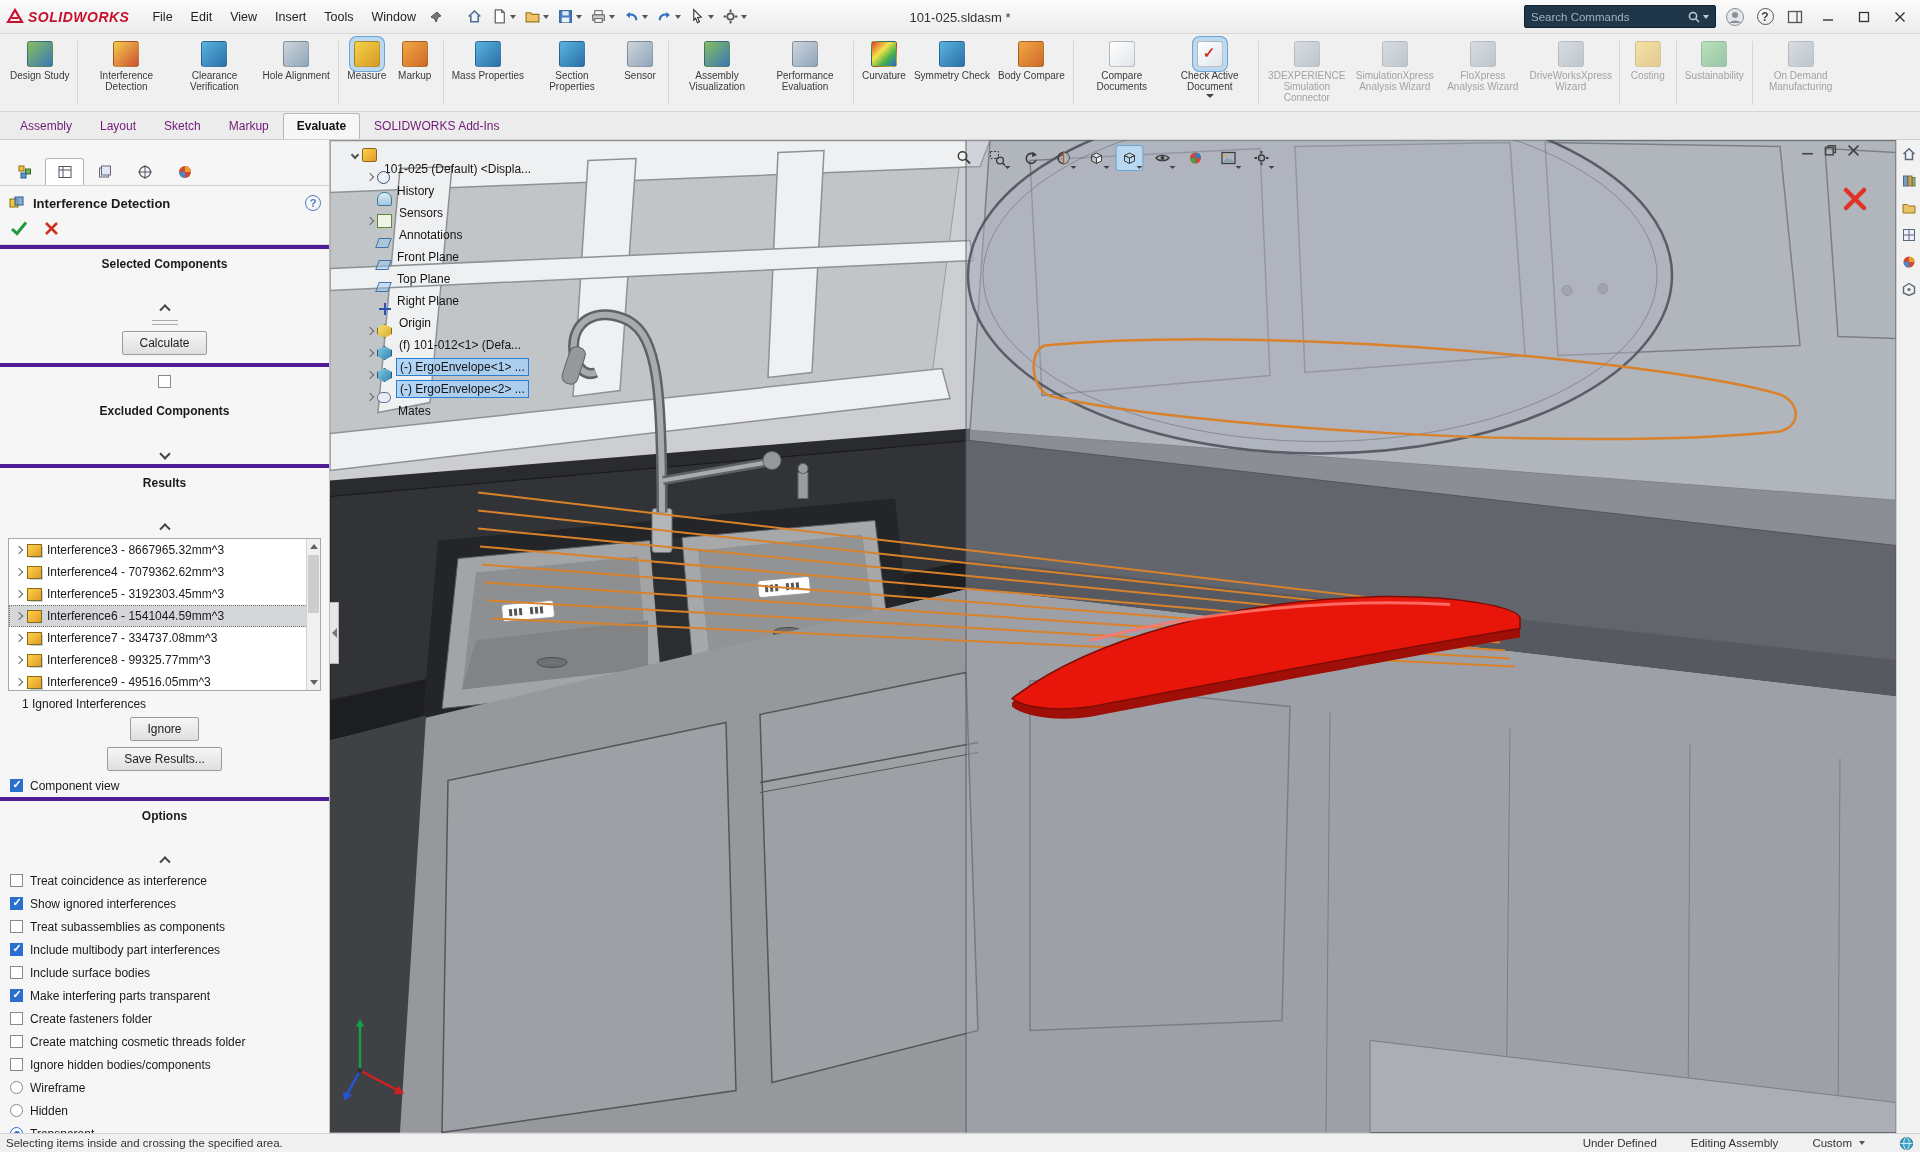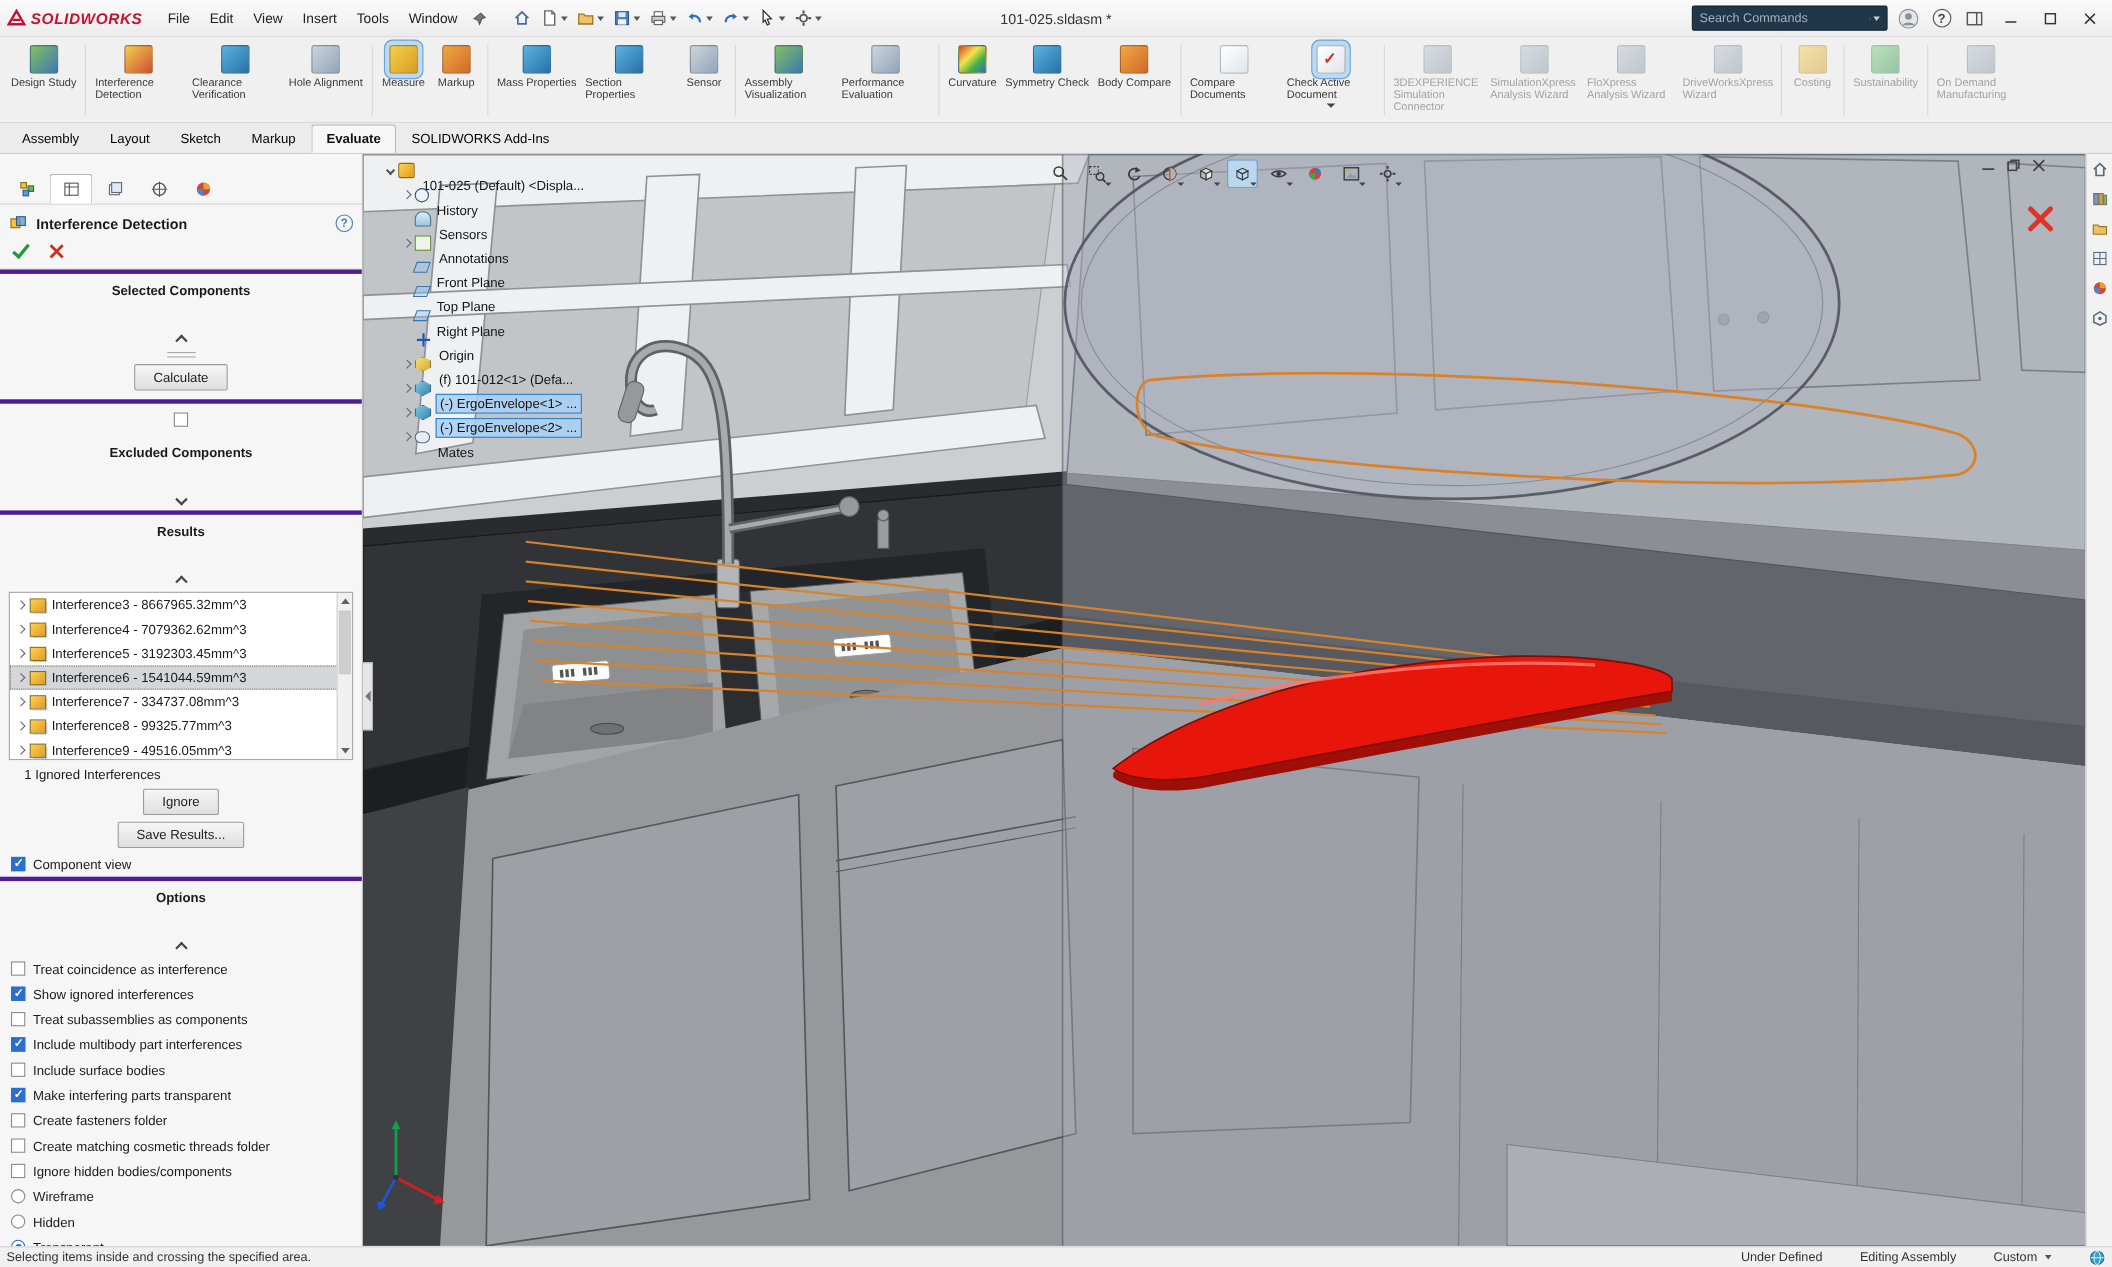--- a/index.html
+++ b/index.html
@@ -12,48 +12,48 @@
   #logo { display:flex; align-items:center; gap:4px; margin-right:14px; }
   #logo .mark { width:18px; height:18px; }
   #logo .brand { color:#c8102e; font-weight:bold; font-style:italic; font-size:14px; letter-spacing:.5px; }
   .menu-item { padding:4px 9px; font-size:12.5px; color:#222; cursor:default; }
   .qa-icons { display:flex; align-items:center; gap:2px; margin-left:16px; }
   .qa-btn { display:flex; align-items:center; padding:2px 3px; border-radius:2px; }
   .qa-btn svg { display:block; }
   .dd-tri { width:0; height:0; border-left:3.5px solid transparent; border-right:3.5px solid transparent; border-top:4px solid #555; margin-left:2px; }
   #doc-title { position:absolute; left:50%; top:0; transform:translateX(-50%); height:34px; display:flex; align-items:center; font-size:13px; color:#333; }
   #titlebar-right { margin-left:auto; display:flex; align-items:center; gap:8px; }
-  #search-box { width:178px; height:23px; background:#203749; border:1px solid #13242f; border-radius:2px; display:flex; align-items:center; padding:0 6px; color:#a9bcc8; }
+  #search-box { width:192px; height:23px; background:#203749; border:1px solid #13242f; border-radius:2px; display:flex; align-items:center; padding:0 6px; color:#a9bcc8; }
   #search-box input { flex:1; background:transparent; border:none; outline:none; color:#cdd9e1; font-size:11.5px; font-family:"Liberation Sans",sans-serif; }
   #search-box input::placeholder { color:#9fb2be; }
   .tb-icon { width:22px; height:22px; display:flex; align-items:center; justify-content:center; border-radius:2px; }
   #help-icon::after { content:"?"; font-size:12px; font-weight:bold; color:#444; border:1.4px solid #555; border-radius:50%; width:15px; height:15px; display:flex; align-items:center; justify-content:center; }
   .win-btn { width:28px; height:26px; display:flex; align-items:center; justify-content:center; }
 
   
   #ribbon { left:0; top:34px; width:1920px; height:78px; background:#f0f0f0; border-bottom:1px solid #d5d5d5; display:flex; align-items:flex-start; padding:5px 0 0 6px; }
-  .rbtn { display:flex; flex-direction:column; align-items:center; min-width:48px; max-width:88px; padding:2px 4px; }
+  .rbtn { display:flex; flex-direction:column; align-items:center; min-width:48px; max-width:88px; padding:2px 4px; text-align:center; }
   .rbtn .ricon { width:26px; height:26px; border-radius:3px; border:1px solid rgba(0,0,0,.22); margin-bottom:3px; position:relative; }
   .rbtn .rlabel { font-size:10px; line-height:1.12; color:#3a3a3a; }
   .rbtn.hl .ricon { box-shadow:0 0 0 4px #bcd9f0, 0 0 0 5px #6ba3d6; }
   .rbtn.dis .rlabel { color:#a2a2a2; }
   .rbtn.dis .ricon { opacity:.45; }
   .rsep { width:1px; height:64px; background:#d6d6d6; margin:2px 4px 0 4px; flex:none; }
   .icA{background:linear-gradient(135deg,#86c05e,#3a78b8);} .icB{background:linear-gradient(135deg,#f2cf4a,#cf4f35);}
   .icC{background:linear-gradient(135deg,#5ab4e0,#2a6fa8);} .icD{background:linear-gradient(135deg,#cfd4da,#8fa6bb);}
   .icE{background:linear-gradient(135deg,#f4d34a,#d99a25);} .icF{background:linear-gradient(135deg,#f0a844,#d06a28);}
   .icG{background:linear-gradient(135deg,#e23b2e,#f5e34a 38%,#43b049 68%,#3566cf);}
   .icH{background:linear-gradient(135deg,#ffffff,#dfe6ec);} .icI{background:linear-gradient(135deg,#b8c4cf,#8494a2);}
   .icJ{background:linear-gradient(135deg,#7ad17a,#2e8f4e);}
   .ck::after{content:"\2713"; position:absolute; left:5px; top:2px; color:#d03020; font-weight:bold; font-size:15px;}
   .rbtn .bdd { width:0;height:0;border-left:4px solid transparent;border-right:4px solid transparent;border-top:4.5px solid #444; margin-top:2px; }
 
   
   #tabbar { left:0; top:112px; width:1920px; height:28px; background:#ececec; border-bottom:1px solid #d0d0d0; display:flex; align-items:flex-end; padding-left:6px; }
-  .ctab { padding:5px 13px 6px 13px; font-size:12px; color:#000000; border:1px solid transparent; border-bottom:none; }
+  .ctab { padding:5px 13px 6px 13px; font-size:12px; color:#701a75; border:1px solid transparent; border-bottom:none; }
   .ctab.active { background:#f7f7f7; border-color:#b8b8b8; border-radius:3px 3px 0 0; font-weight:bold; color:#111; }
 
   
   #panel { left:0; top:140px; width:330px; height:993px; background:#f6f6f6; border-right:1px solid #bdbdbd; overflow:hidden; }
   .pm-tabs { display:flex; gap:1px; padding:18px 0 0 5px; border-bottom:1px solid #cfcfcf; }
   .pm-tab { width:39px; height:27px; display:flex; align-items:center; justify-content:center; border:1px solid transparent; border-bottom:none; }
   .pm-tab.active { background:#ffffff; border-color:#b5b5b5; border-radius:3px 3px 0 0; }
   .panel-title-row { display:flex; align-items:center; gap:7px; padding:8px 8px 4px 8px; }
   .panel-title { font-weight:bold; font-size:13px; }
   .confirm-row { display:flex; align-items:center; gap:16px; padding:4px 10px 8px 10px; border-bottom:1px solid #dcdcdc; }

